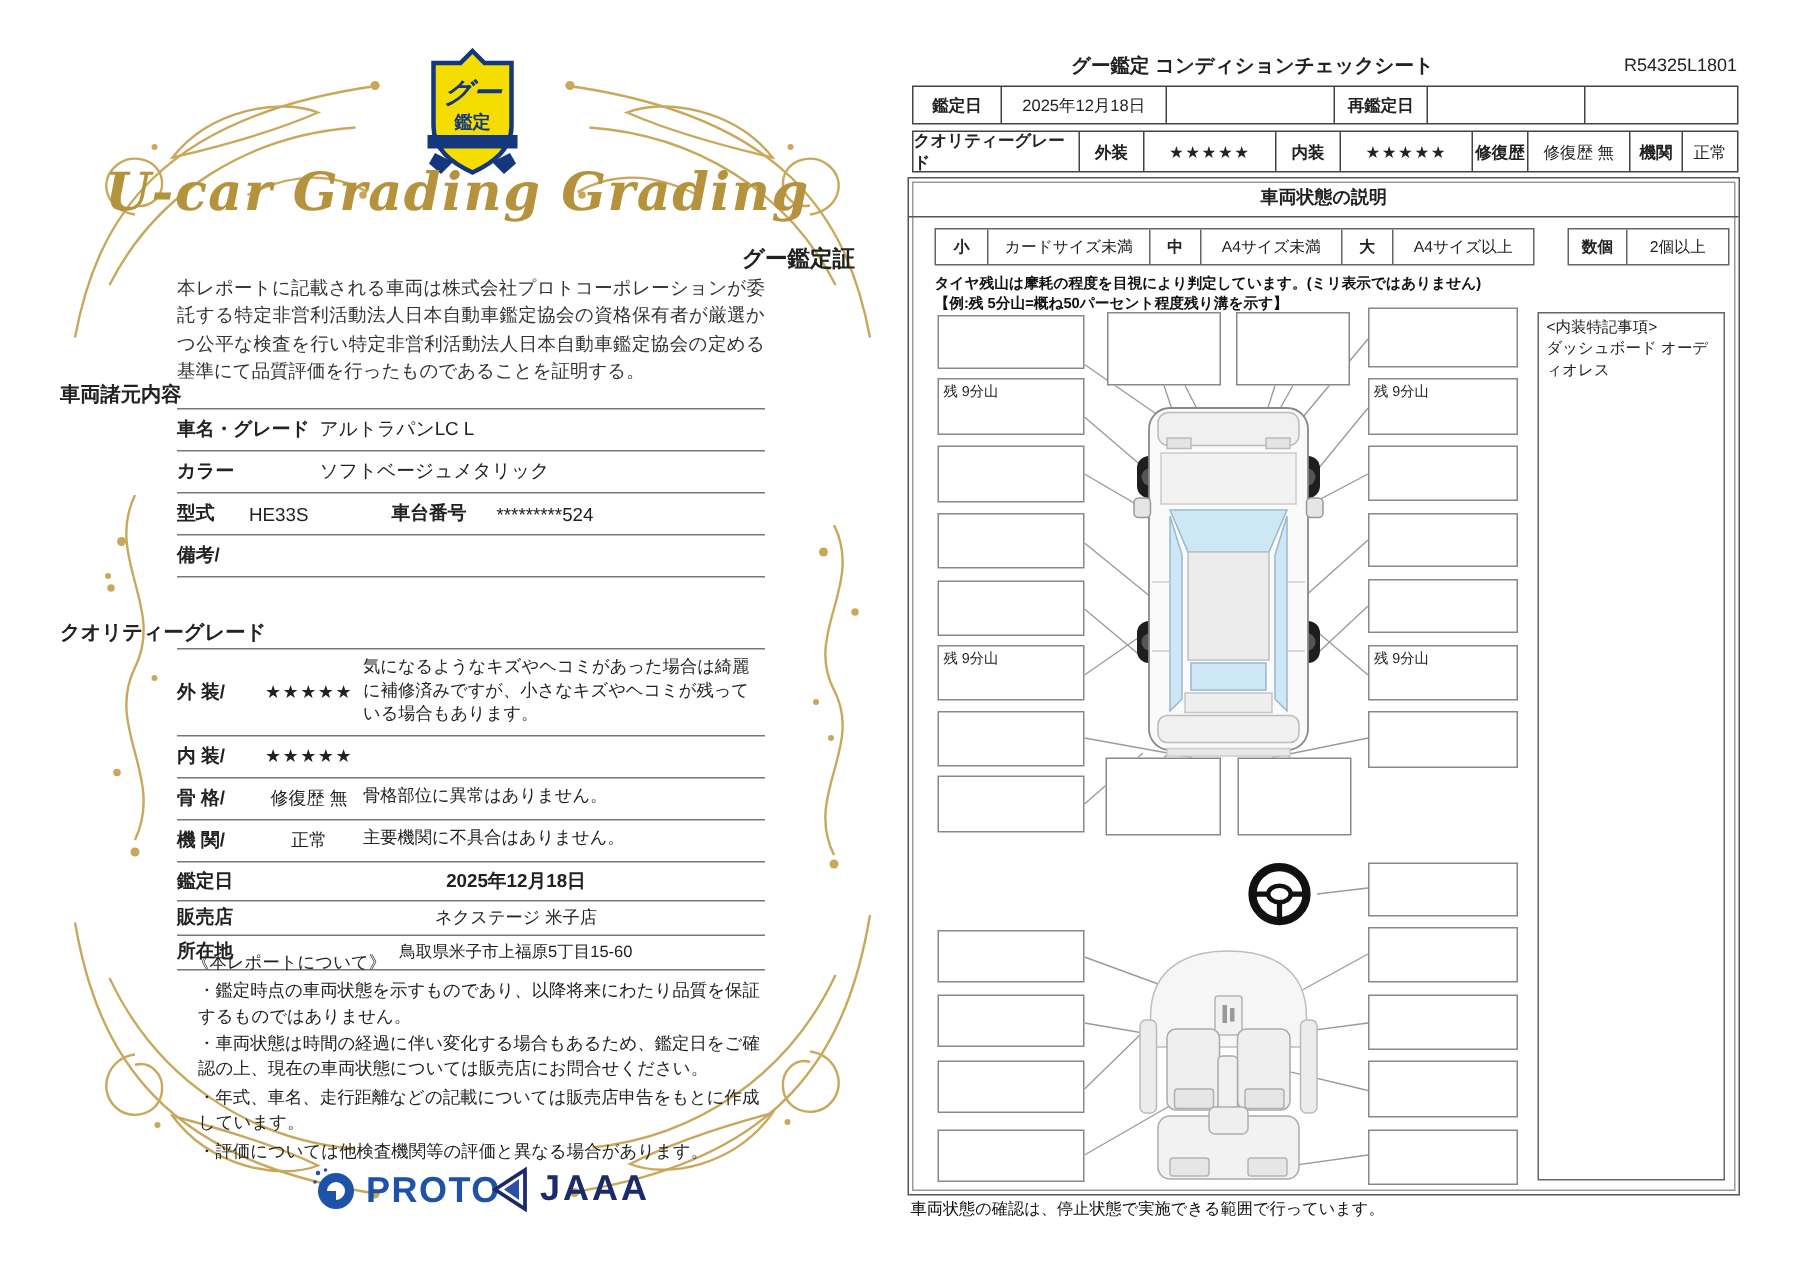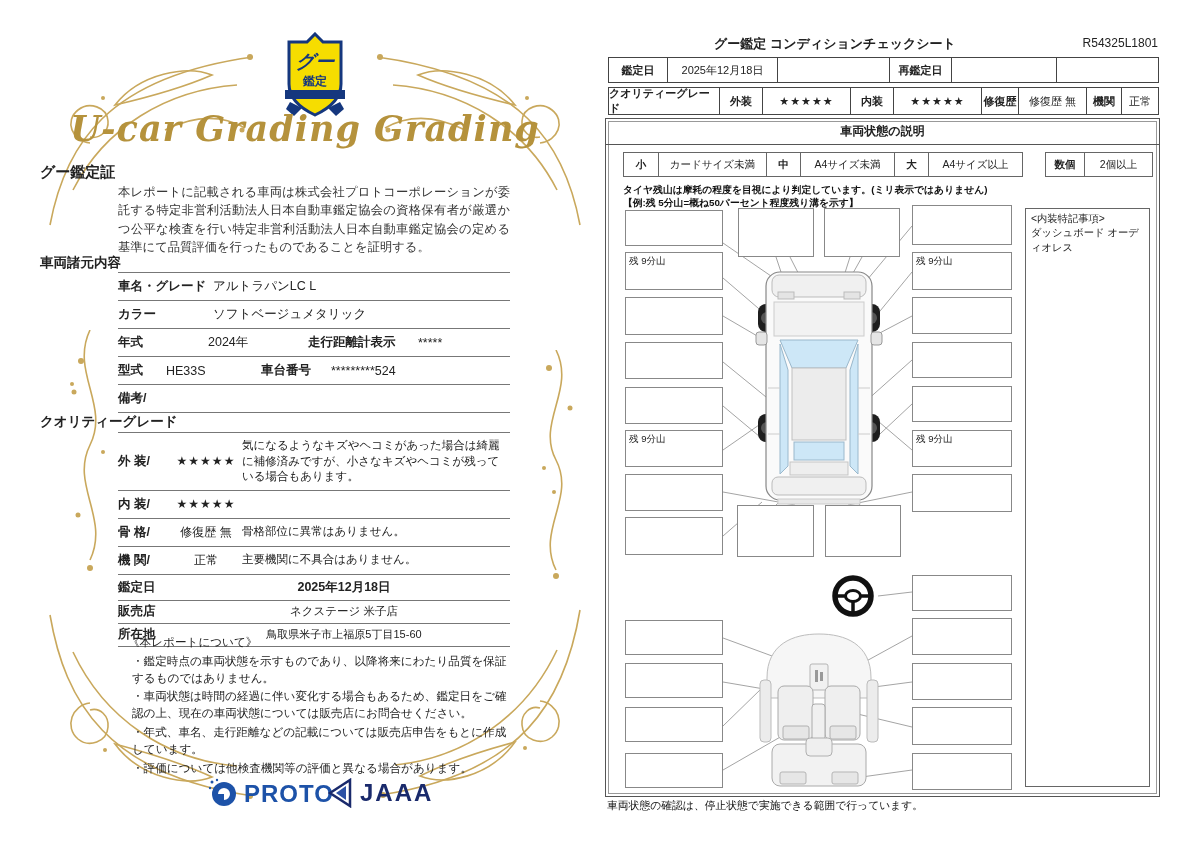--- a/index.html
+++ b/index.html
@@ -2,21 +2,21 @@
 <html><head>
 <meta charset="utf-8">
 <style>
   html,body{margin:0;padding:0;background:#fff;}
   body{width:1200px;height:848px;position:relative;overflow:hidden;
        font-family:"Liberation Sans","DejaVu Sans",sans-serif;color:#222;}
   .abs{position:absolute;}
   
   .script-title{font-family:"DejaVu Serif",serif;font-style:italic;font-weight:bold;
                 color:#b5923c;font-size:35px;letter-spacing:1px;white-space:nowrap;}
-  .lp-sub{font-size:15px;font-weight:bold;text-align:left;}
+  .lp-sub{font-size:15px;font-weight:bold;text-align:right;}
   .lp-intro{font-size:12.3px;line-height:1.5;text-align:justify;color:#333;}
   .sec-title{font-size:13.5px;font-weight:bold;}
   .spec{width:392px;border-top:1px solid #777;}
   .spec-row{display:flex;align-items:center;border-bottom:1px solid #777;
             min-height:27px;font-size:12.5px;}
   .spec-row .lab{font-weight:bold;color:#222;}
   .grade-row{display:flex;border-bottom:1px solid #777;font-size:11.5px;
              align-items:center;padding:5px 0;}
   .grade-row .glab{width:52px;font-weight:bold;font-size:12.5px;flex:none;}
   .grade-row .gval{width:72px;flex:none;text-align:center;font-size:12px;}
@@ -136,26 +136,20 @@
   <div class="abs spec" style="left:78px;top:252px;">
     <div class="spec-row">
       <span class="lab" style="width:95px;">車名・グレード</span>
       <span>アルトラパンLC L</span>
     </div>
     <div class="spec-row">
       <span class="lab" style="width:95px;">カラー</span>
       <span>ソフトベージュメタリック</span>
     </div>
     <div class="spec-row">
-      <span class="lab" style="width:90px;">年式</span>
-      <span style="width:100px;">2024年</span>
-      <span class="lab" style="width:110px;">走行距離計表示</span>
-      <span>*****</span>
-    </div>
-    <div class="spec-row">
       <span class="lab" style="width:48px;">型式</span>
       <span style="width:95px;">HE33S</span>
       <span class="lab" style="width:62px;">車台番号</span>
       <span style="margin-left:8px;">*********524</span>
     </div>
     <div class="spec-row">
       <span class="lab" style="width:95px;">備考/</span>
       <span></span>
     </div>
   </div>

